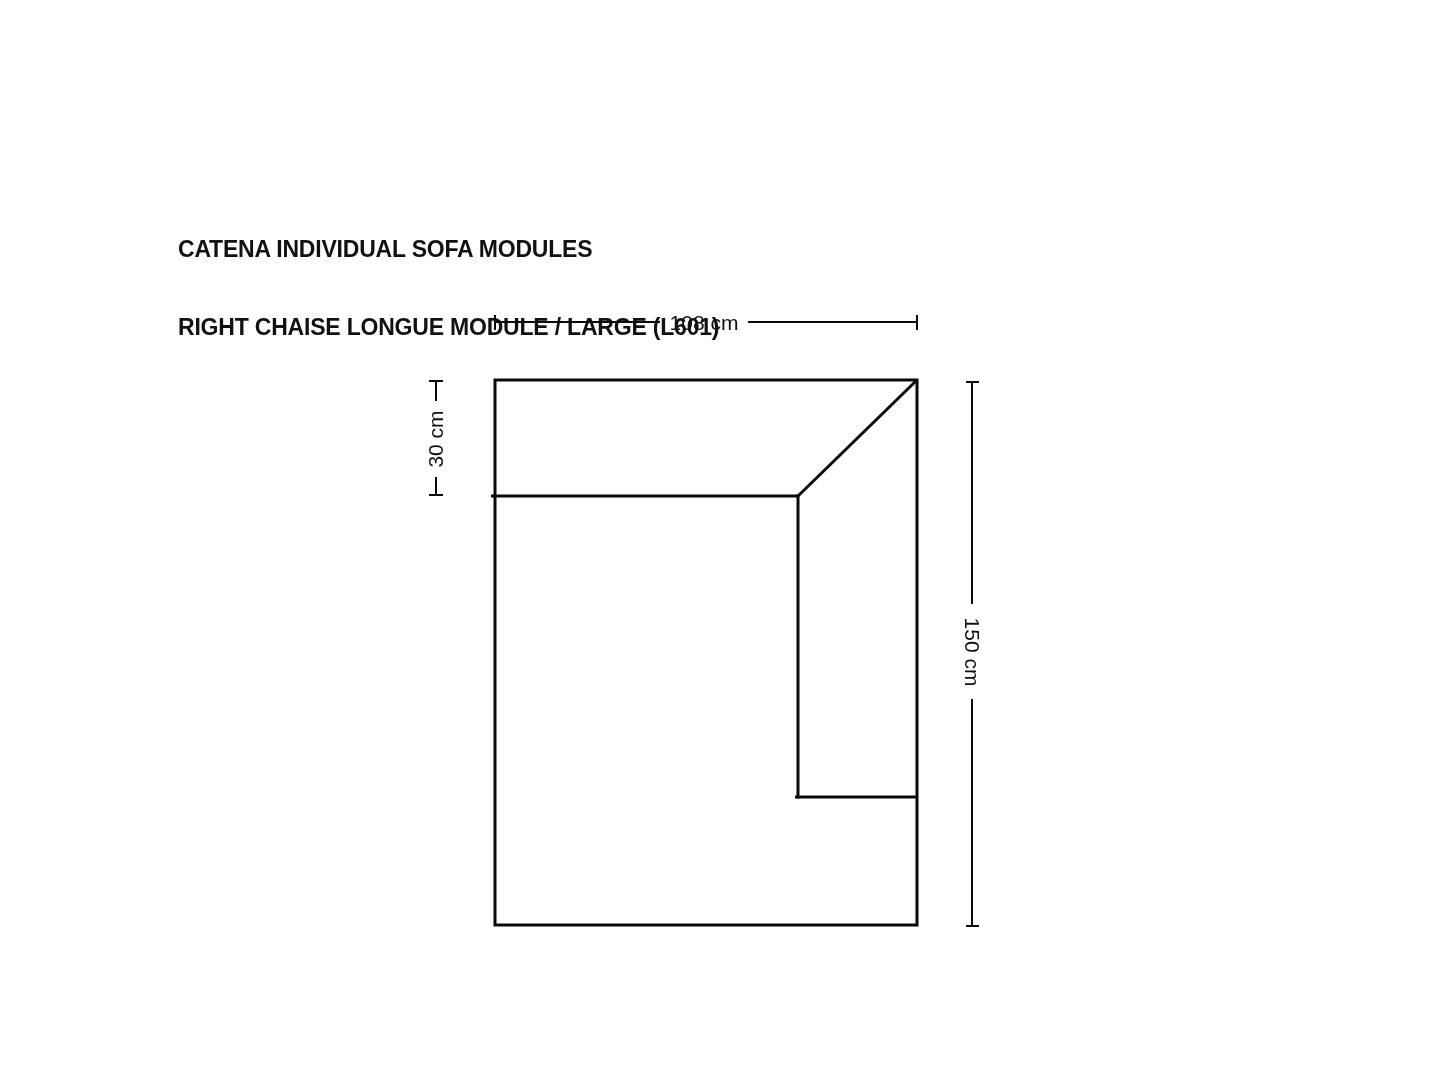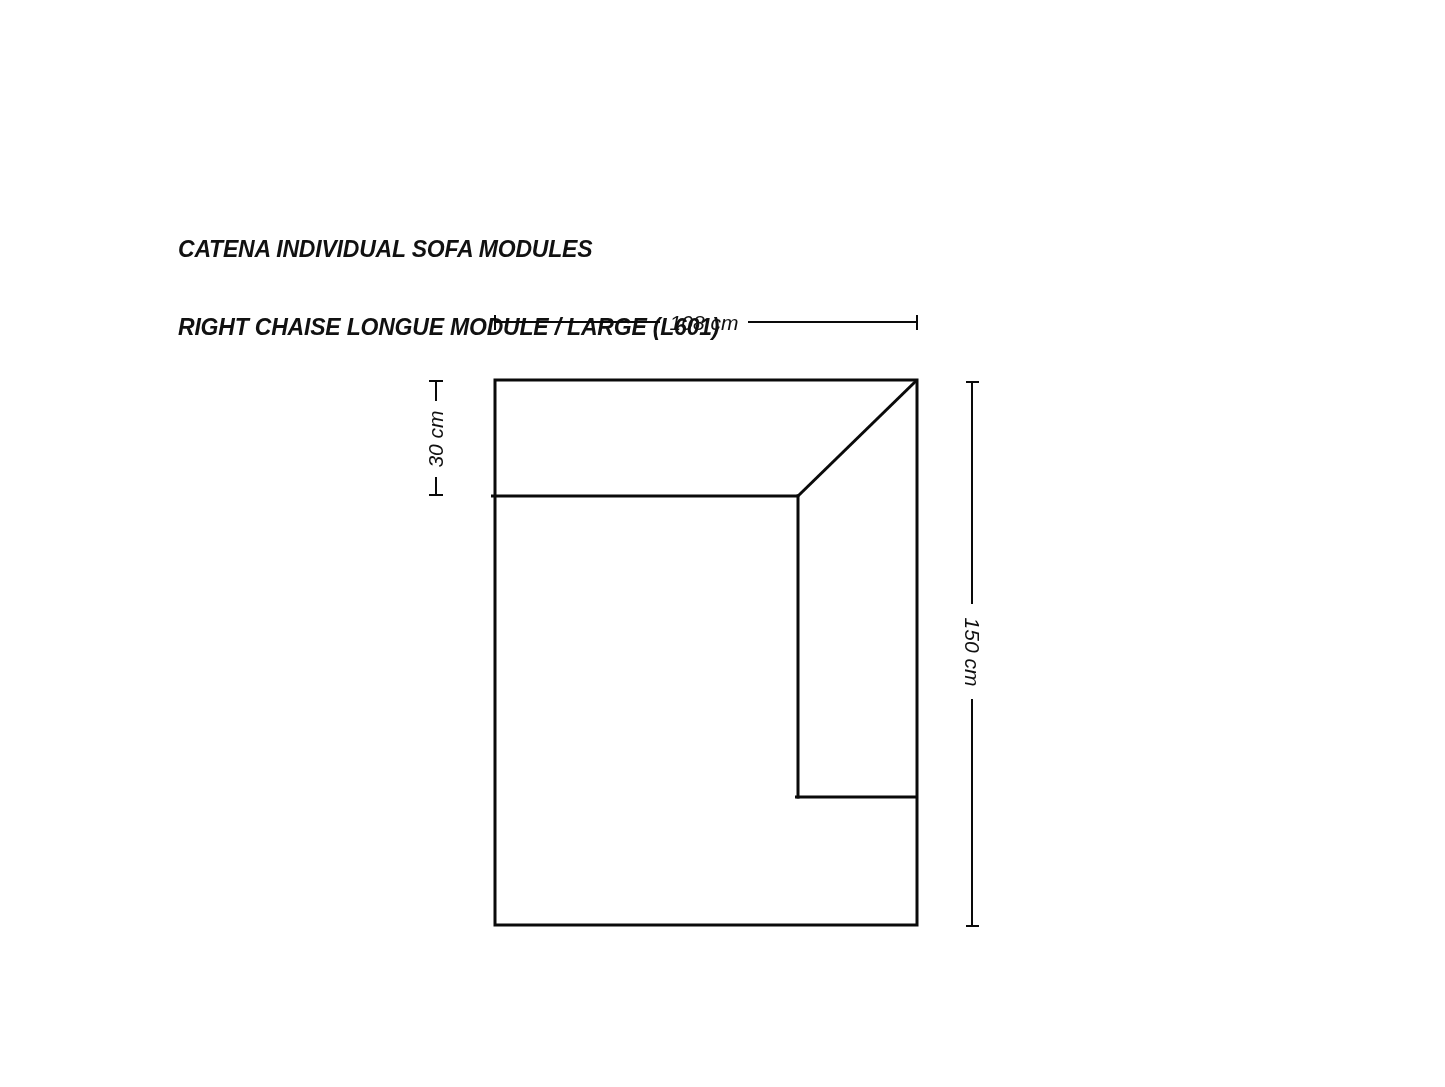--- a/index.html
+++ b/index.html
@@ -9,21 +9,20 @@
     height: 1087px;
     background: #ffffff;
     overflow: hidden;
     font-family: "Liberation Sans", sans-serif;
   }
   .canvas {
     position: relative;
     width: 1445px;
     height: 801px;
     background: #ffffff;
-    font-style: italic;
   }
   .page-title {
     position: absolute;
     left: 178px;
     top: 184px;
     color: #111111;
     font-weight: bold;
     font-size: 23px;
     line-height: 26px;
     letter-spacing: -0.2px;

